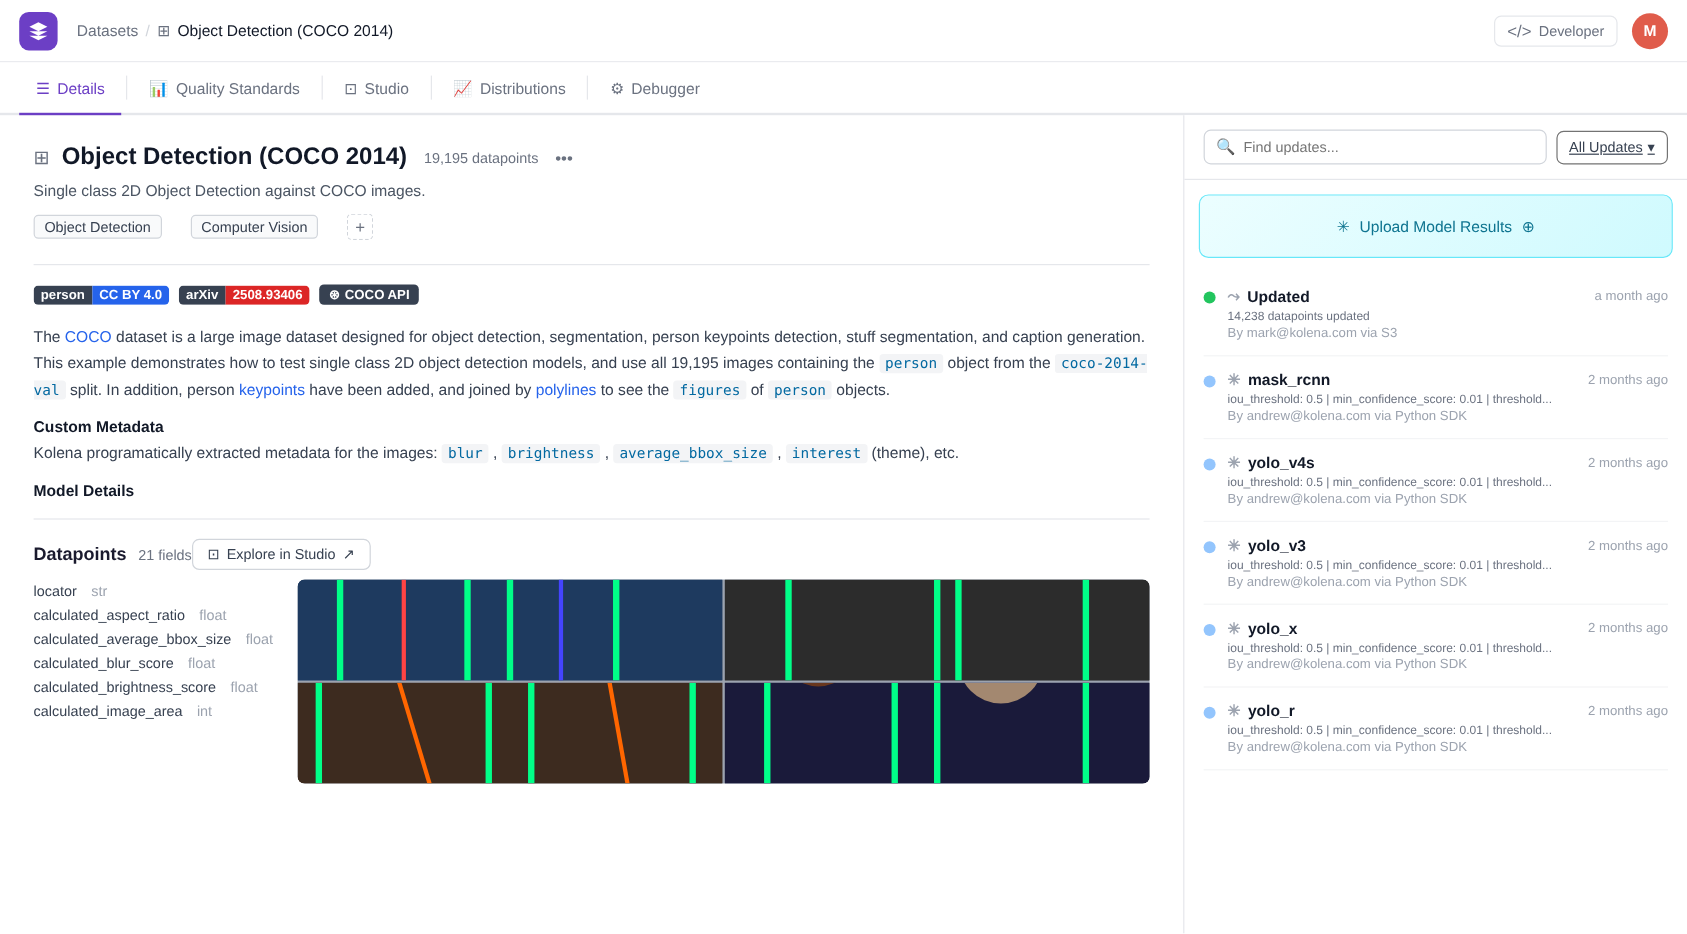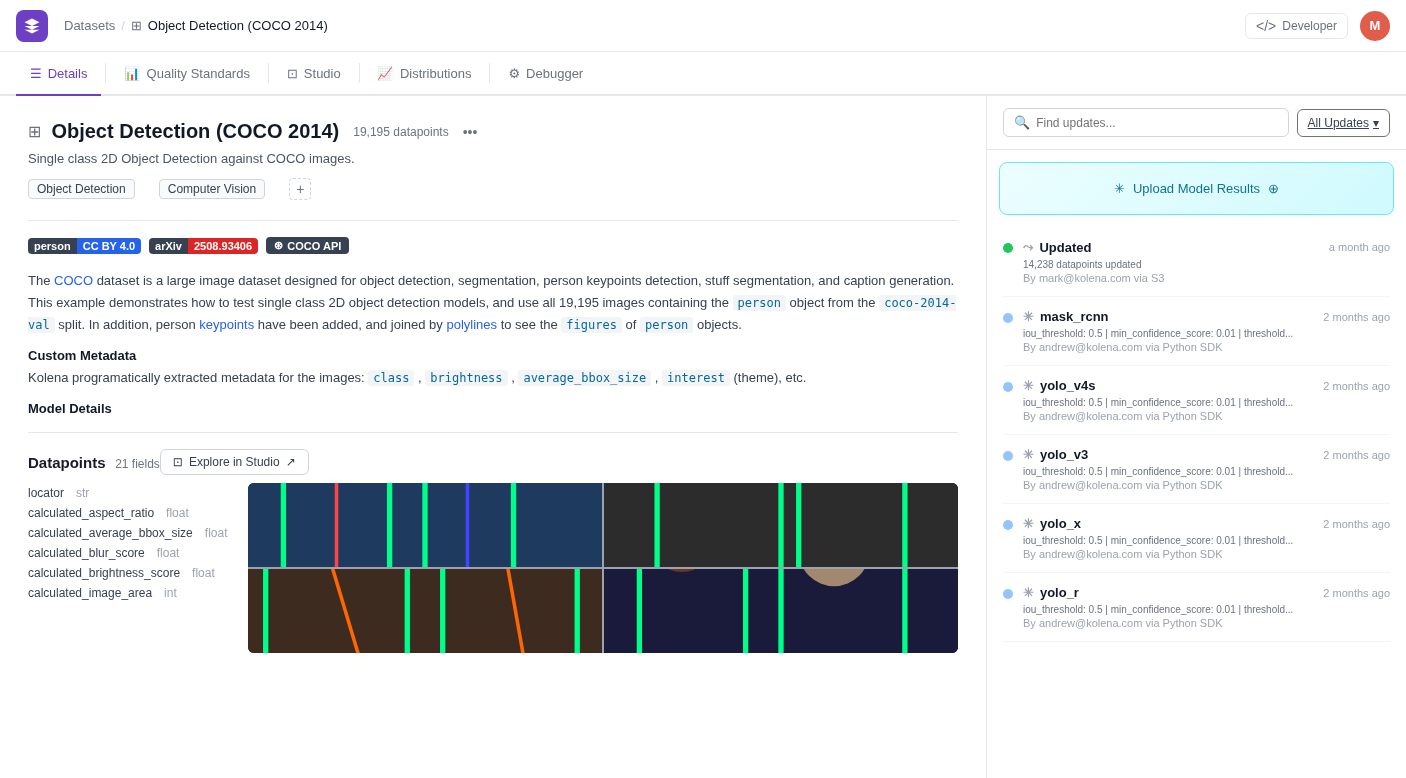--- a/index.html
+++ b/index.html
@@ -226,21 +226,21 @@
         <span>COCO API</span>
       </div>
     </div>
 
     <p class="body-text">
       The <a>COCO</a> dataset is a large image dataset designed for object detection, segmentation, person keypoints detection, stuff segmentation, and caption generation. This example demonstrates how to test single class 2D object detection models, and use all 19,195 images containing the <code class="code-inline">person</code> object from the <code class="code-inline">coco-2014-val</code> split. In addition, person <a>keypoints</a> have been added, and joined by <a>polylines</a> to see the <code class="code-inline">figures</code> of <code class="code-inline">person</code> objects.
     </p>
 
     <p class="section-title">Custom Metadata</p>
     <p class="body-text">
-      Kolena programatically extracted metadata for the images: <code class="code-inline">class</code> , <code class="code-inline">brightness</code> , <code class="code-inline">average_bbox_size</code> , <code class="code-inline">interest</code> (theme), etc.
+      Kolena programatically extracted metadata for the images: <code class="code-inline">blur</code> , <code class="code-inline">brightness</code> , <code class="code-inline">average_bbox_size</code> , <code class="code-inline">interest</code> (theme), etc.
     </p>
 
     <p class="section-title">Model Details</p>
 
     <hr class="divider">
 
     <div class="datapoints-header">
       <div>
         <span class="datapoints-title">Datapoints</span>
         <span class="fields-badge">21 fields</span>

